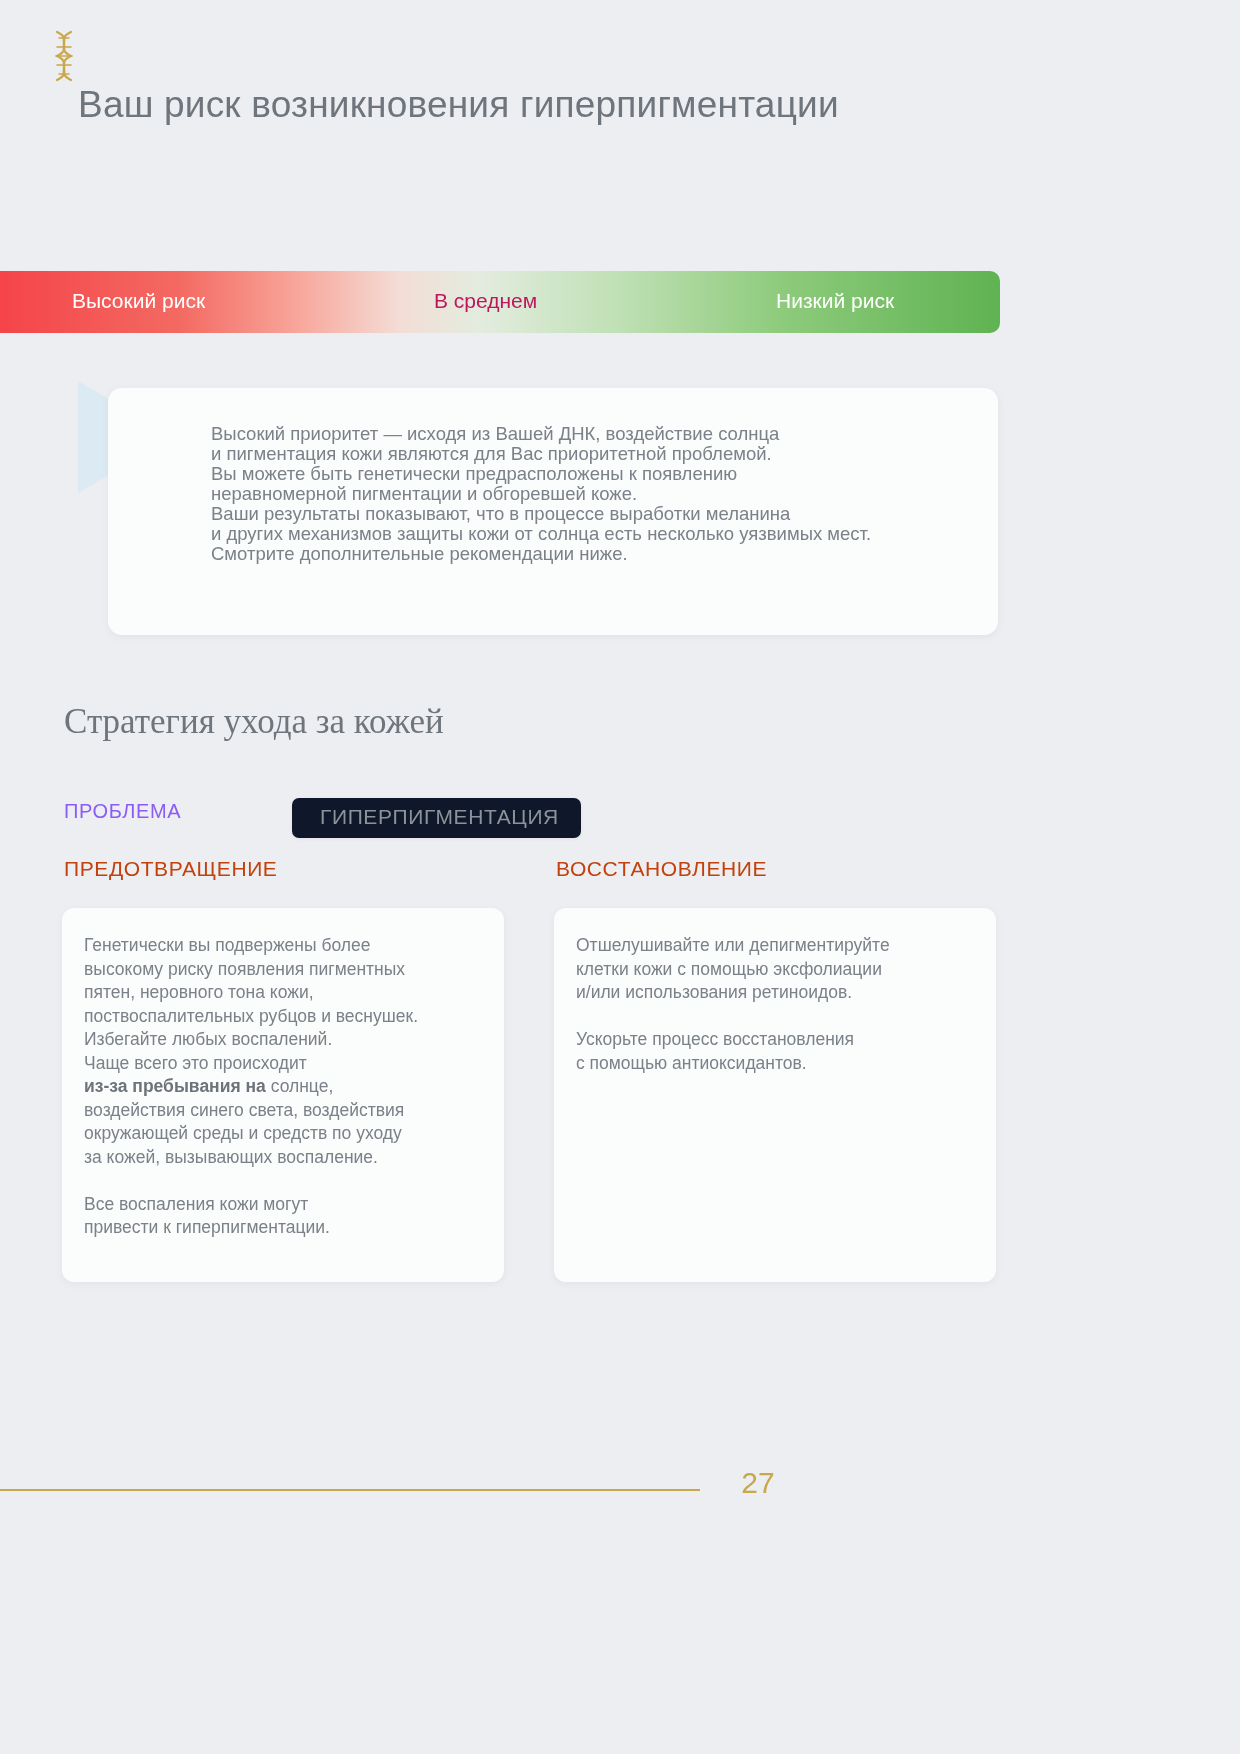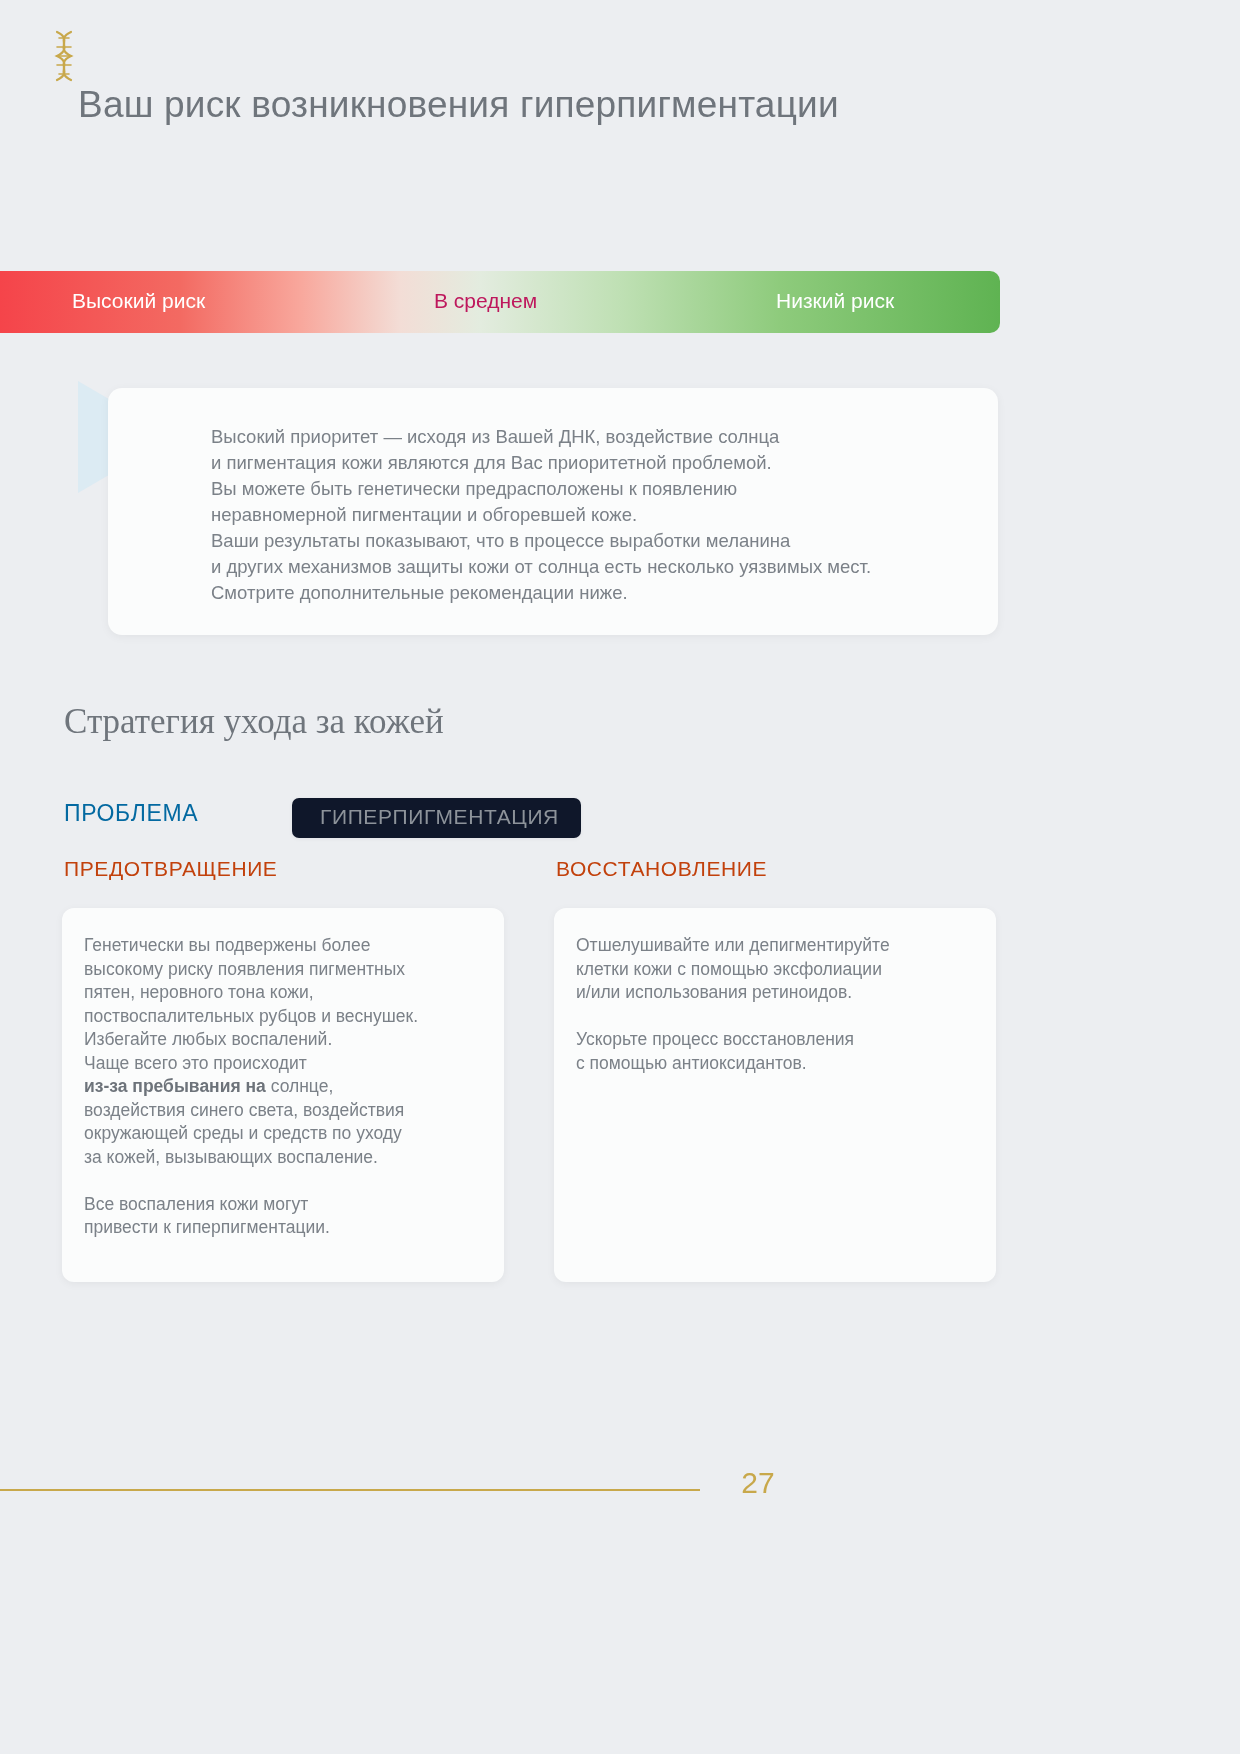--- a/index.html
+++ b/index.html
@@ -124,45 +124,45 @@
     border-radius: 14px;
     box-shadow: 0 2px 10px rgba(0,0,0,0.05);
   }
   .callout p {
     position: absolute;
     left: 103px;
     top: 36px;
     right: 40px;
     margin: 0;
     font-size: 18.5px;
-    line-height: 26px;
+    line-height: 20px;
     font-weight: 300;
     color: #7b8188;
     white-space: pre-line;
   }
 
   
   .section-title {
     position: absolute;
     left: 64px;
     top: 702px;
     font-size: 35px;
     font-weight: 300;
     color: #6f757c;
     font-family: Liberation Serif, serif;
   }
 
   .label-problem {
     position: absolute;
     left: 64px;
     top: 800px;
-    font-size: 23px;
+    font-size: 20px;
     font-weight: 300;
     letter-spacing: 0.6px;
-    color: #0369a1;
+    color: #8b5cf6;
   }
   .chip {
     position: absolute;
     left: 292px;
     top: 798px;
     padding: 7px 22px 9px 28px;
     background: #0f172a;
     border-radius: 7px;
     font-size: 21px;
     font-weight: 300;

